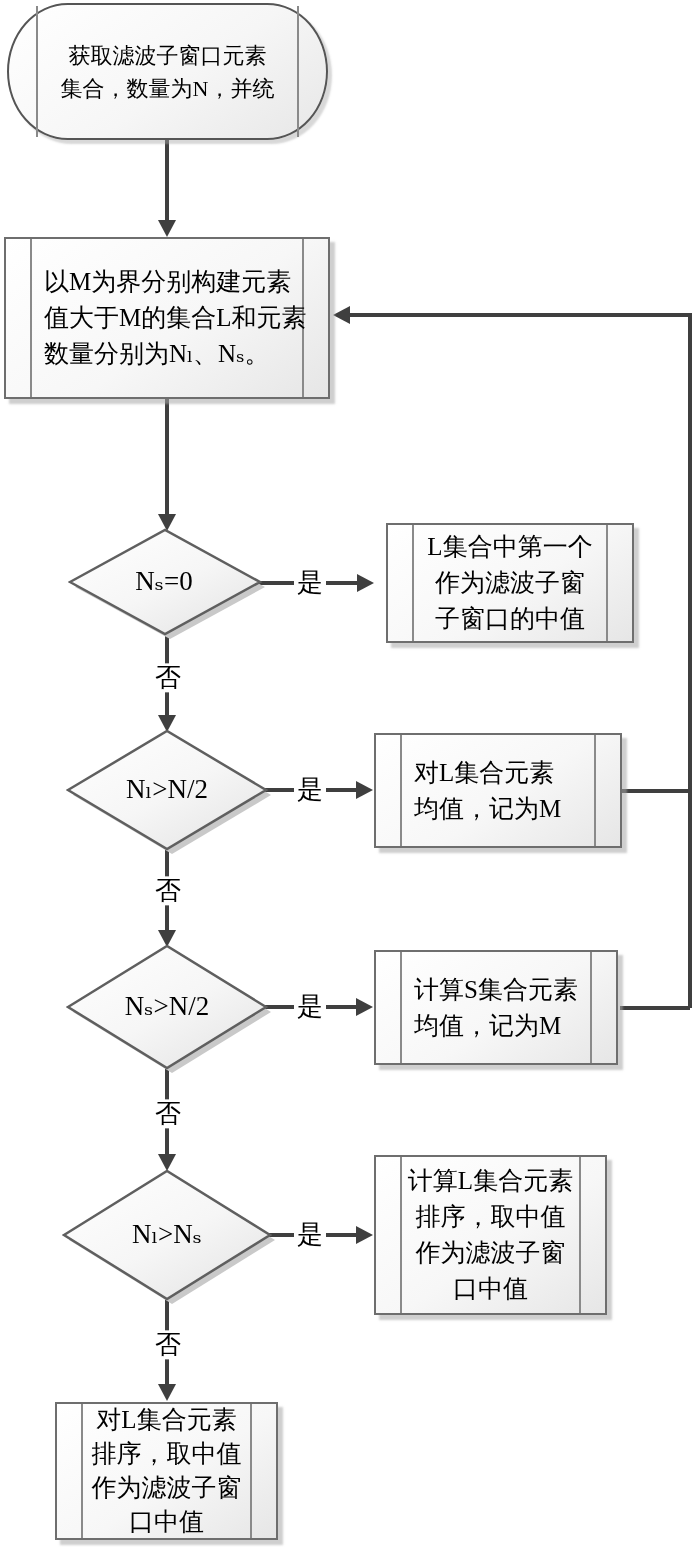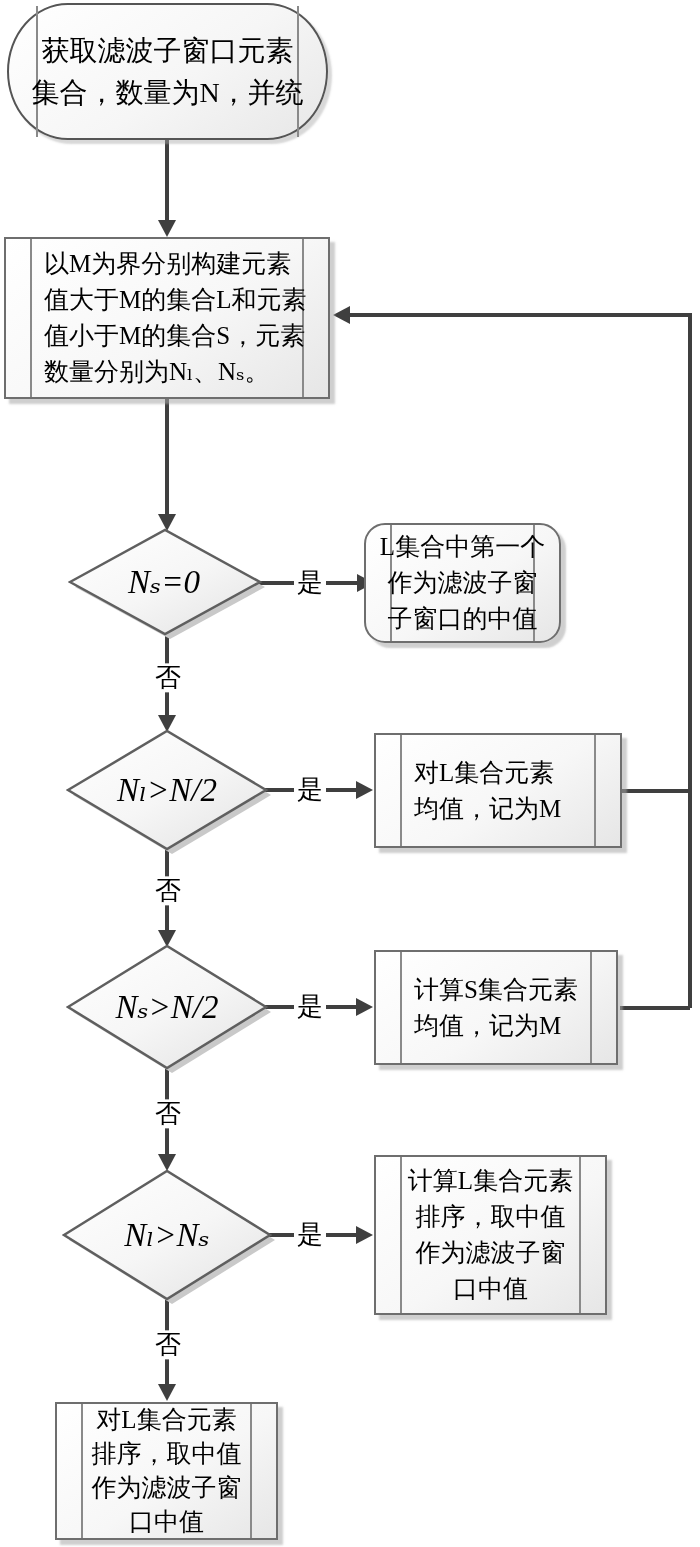--- a/index.html
+++ b/index.html
@@ -35,26 +35,26 @@
   .terminator::before{left:27px;}
   .terminator::after{right:27px;}
 
   .box-text{
     position:absolute;left:28px;right:28px;top:0;bottom:0;z-index:3;
     display:flex;flex-direction:column;justify-content:center;
     font-size:25px;line-height:1.44;white-space:nowrap;
   }
   .box-text.center{align-items:center;text-align:center;}
   .box-text.left{align-items:flex-start;padding-left:10px;}
-  .terminator .box-text{font-size:28px;line-height:1.5;}
+  .terminator .box-text{font-size:22px;line-height:1.5;}
 
   .diamond-wrap{position:absolute;z-index:2;}
   .diamond-label{
     position:absolute;inset:0;display:flex;align-items:center;justify-content:center;
-    font-style:italic;font-size:33px;z-index:3;
+    font-size:27px;z-index:3;
   }
 
   .edge-label{
     position:absolute;z-index:4;transform:translate(-50%,-50%);
     background:#ffffff;font-size:26px;line-height:1.05;padding:1px 3px;
   }
 
   .edge-line{stroke:#3f3f3f;stroke-width:4;fill:none;}
   .edge-head{fill:#3f3f3f;stroke:none;}
   .shape-stroke{stroke:#5f5f5f;stroke-width:2.5;}
@@ -113,34 +113,33 @@
     <div class="box-text center">
       <div>获取滤波子窗口元素</div>
       <div>集合，数量为N，并统</div>
     </div>
   </div>
 
   <div class="node-box" style="left:4px;top:237px;width:326px;height:162px;">
     <div class="box-text left">
       <div>以M为界分别构建元素</div>
       <div>值大于M的集合L和元素</div>
-      <div>值小于M的集合S，元素</div>
       <div>数量分别为Nₗ、Nₛ。</div>
     </div>
   </div>
 
   <div class="diamond-wrap" style="left:68px;top:528px;width:200px;height:114px;">
     <svg width="200" height="114" xmlns="http://www.w3.org/2000/svg">
       <polygon points="7,59 102,7 197,59 102,111" fill="#c9c9c9"></polygon>
       <polygon class="shape-stroke" points="2,54 97,2 192,54 97,106" fill="url(#shapeGrad)"></polygon>
     </svg>
     <div class="diamond-label" style="padding-bottom:8px;padding-right:8px;">Nₛ=0</div>
   </div>
 
-  <div class="node-box" style="left:364px;top:523px;width:197px;height:120px;border-radius:21px;">
+  <div class="node-box" style="left:386px;top:523px;width:248px;height:120px;">
     <div class="box-text center">
       <div>L集合中第一个</div>
       <div>作为滤波子窗</div>
       <div>子窗口的中值</div>
     </div>
   </div>
 
   <div class="diamond-wrap" style="left:66px;top:729px;width:210px;height:128px;">
     <svg width="210" height="128" xmlns="http://www.w3.org/2000/svg">
       <polygon points="7,66 106,7 205,66 106,125" fill="#c9c9c9"></polygon>

